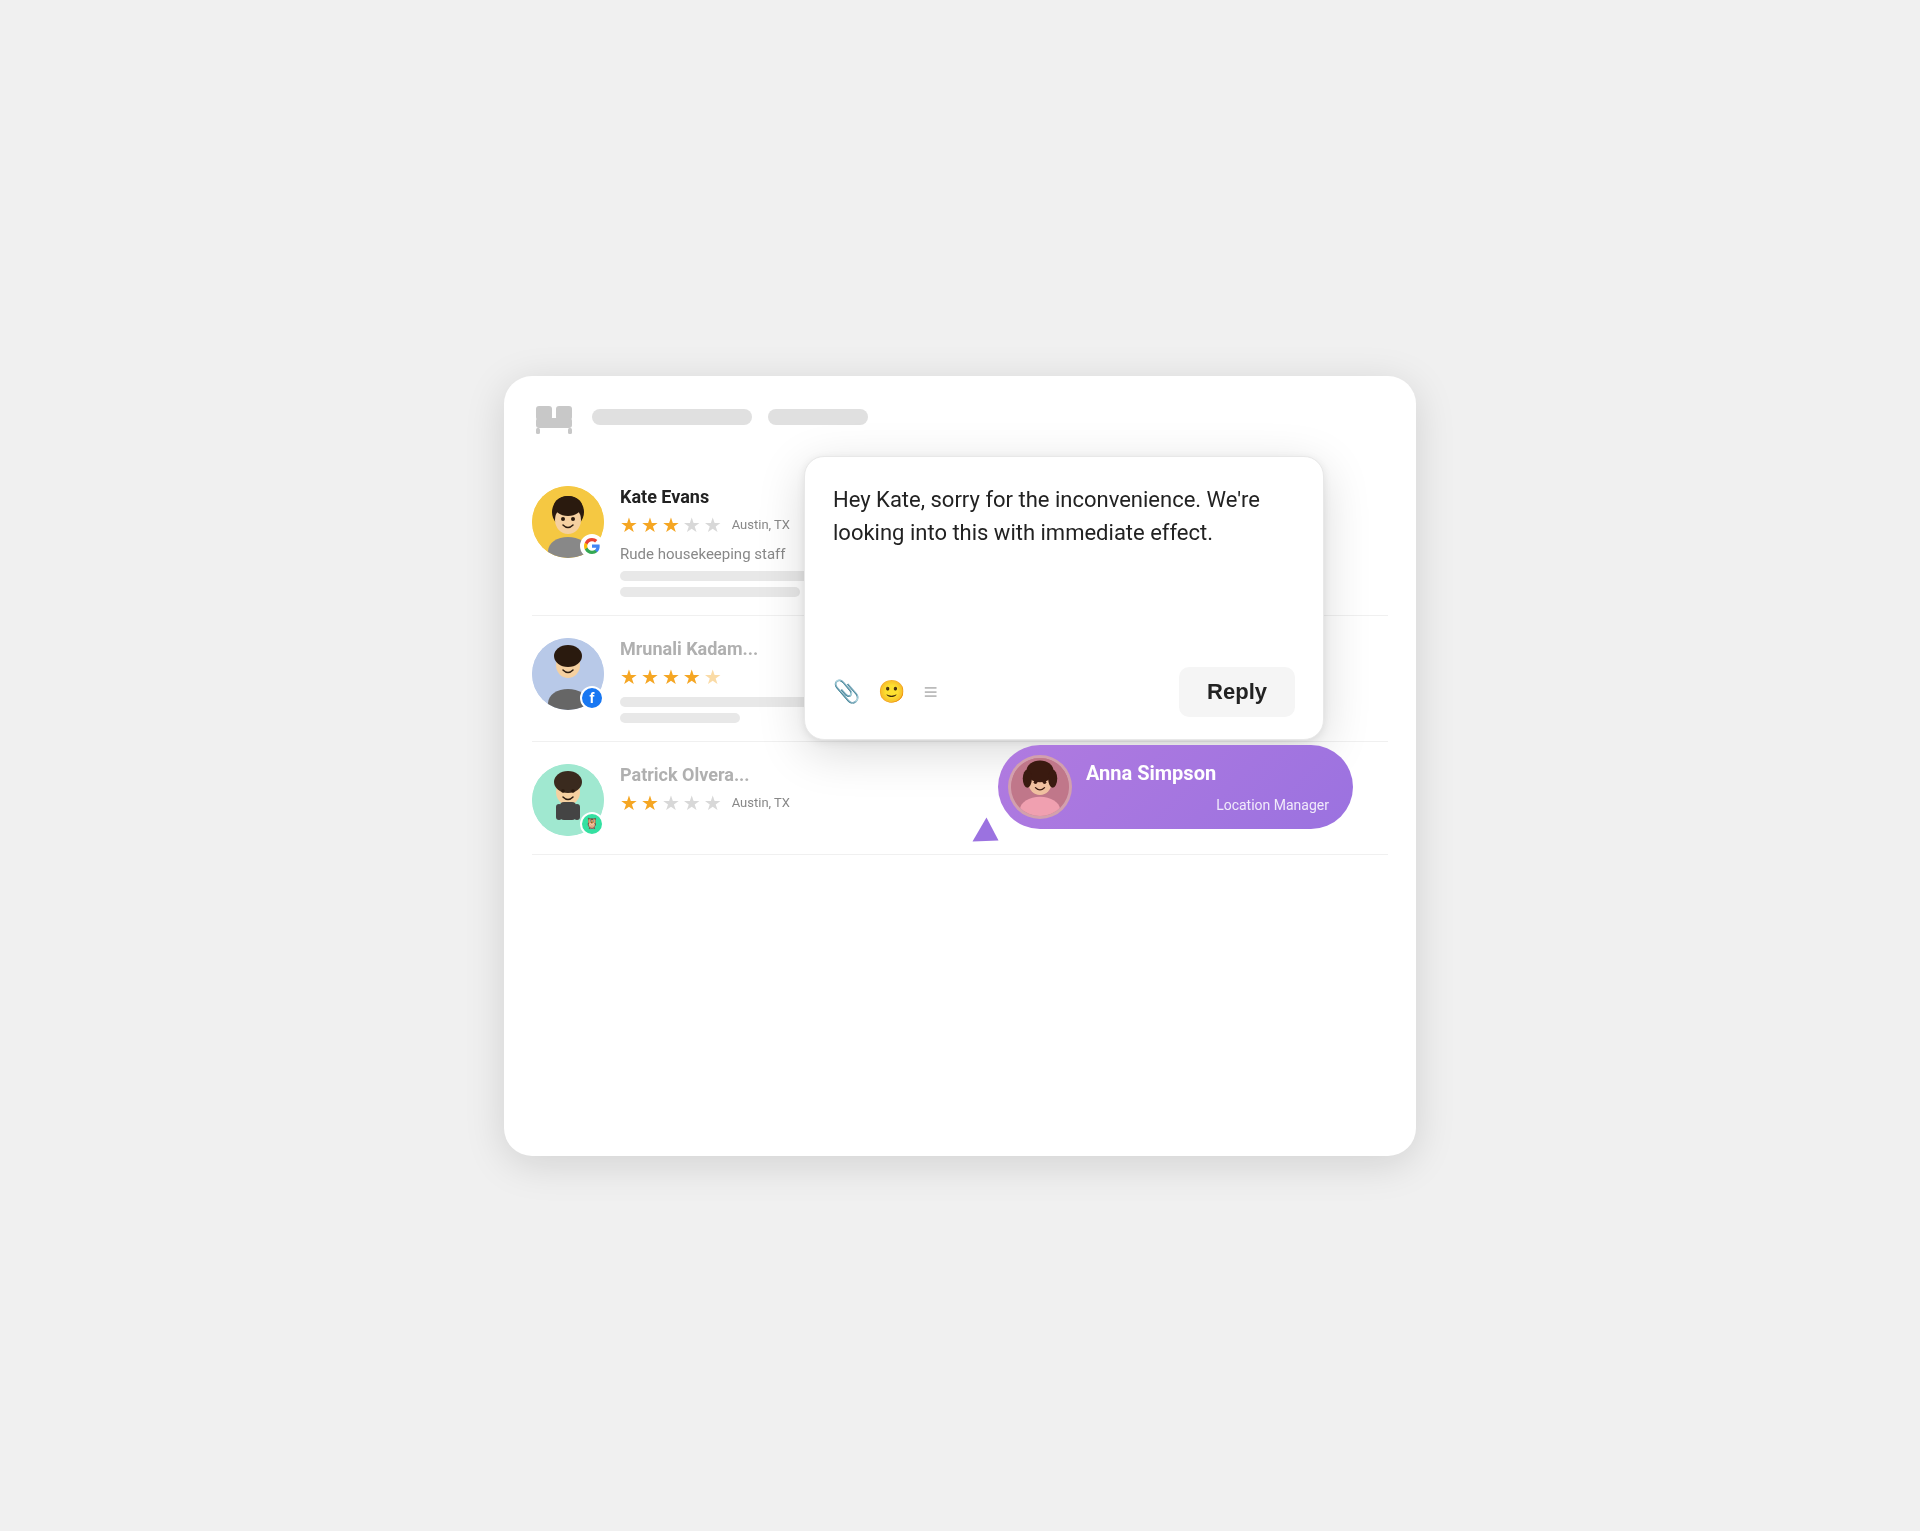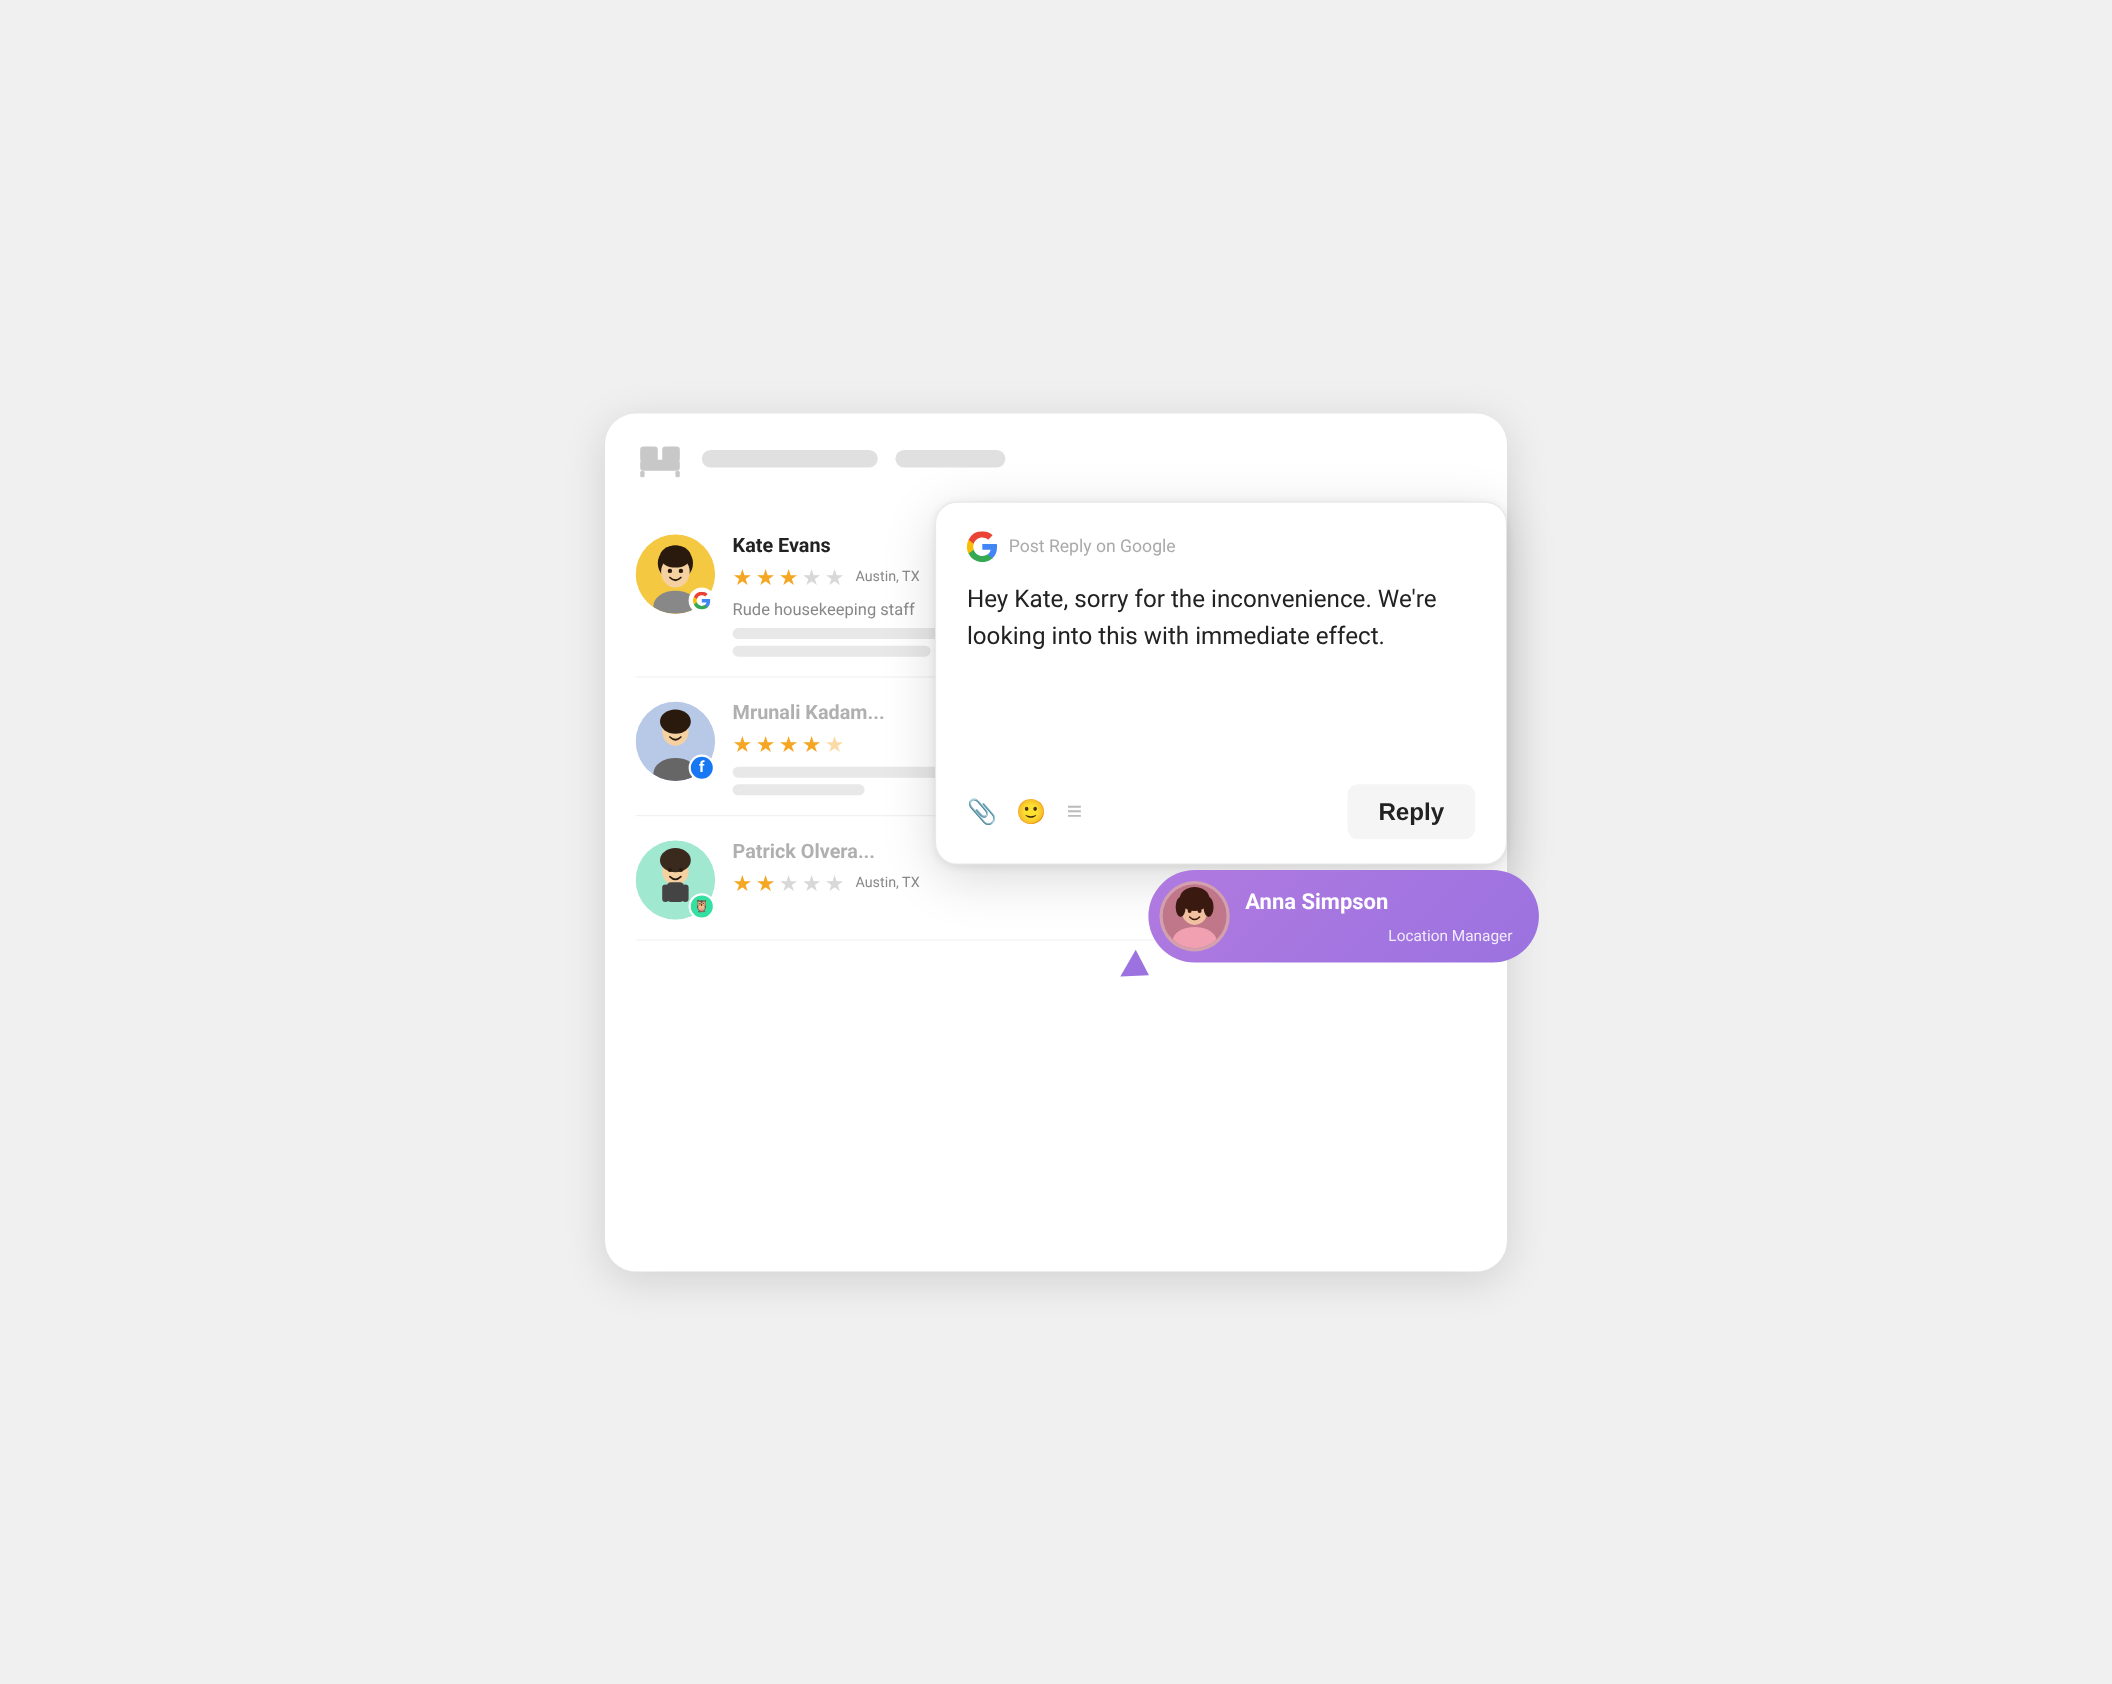--- a/index.html
+++ b/index.html
@@ -10,21 +10,21 @@
       justify-content: center;
       align-items: center;
       min-height: 100vh;
       padding: 40px;
     }
 
     .browser-window {
       background: #fff;
       border-radius: 28px;
       box-shadow: 0 8px 40px rgba(0,0,0,0.13);
-      width: 820px;
+      width: 912px;
       min-height: 780px;
       position: relative;
       padding: 0 0 40px 0;
       overflow: visible;
     }
 
     .browser-header {
       padding: 22px 28px 18px 28px;
       display: flex;
       align-items: center;
@@ -445,29 +445,20 @@
             <span class="star empty">★</span>
             <span class="star empty">★</span>
           </div>
           <span class="location">Austin, TX</span>
         </div>
       </div>
     </div>
   </div>
 
   <div class="reply-modal">
-    <div class="modal-header">
-      <svg class="google-g" viewBox="0 0 18 18" xmlns="http://www.w3.org/2000/svg">
-        <path d="M17.64 9.2c0-.637-.057-1.251-.164-1.84H9v3.481h4.844c-.209 1.125-.843 2.078-1.796 2.717v2.258h2.908c1.702-1.567 2.684-3.875 2.684-6.615z" fill="#4285F4"></path>
-        <path d="M9 18c2.43 0 4.467-.806 5.956-2.18l-2.908-2.259c-.806.54-1.837.86-3.048.86-2.344 0-4.328-1.584-5.036-3.711H.957v2.332A8.997 8.997 0 009 18z" fill="#34A853"></path>
-        <path d="M3.964 10.71A5.41 5.41 0 013.682 9c0-.593.102-1.17.282-1.71V4.958H.957A8.996 8.996 0 000 9c0 1.452.348 2.827.957 4.042l3.007-2.332z" fill="#FBBC05"></path>
-        <path d="M9 3.58c1.321 0 2.508.454 3.44 1.345l2.582-2.58C13.463.891 11.426 0 9 0A8.997 8.997 0 00.957 4.958L3.964 7.29C4.672 5.163 6.656 3.58 9 3.58z" fill="#EA4335"></path>
-      </svg>
-      <span class="modal-title">Post Reply on Google</span>
-    </div>
     <textarea class="modal-textarea" style="">Hey Kate, sorry for the inconvenience. We're looking into this with immediate effect.</textarea>
     <div class="modal-footer">
       <div class="modal-tools">
         <span class="tool-icon">📎</span>
         <span class="tool-icon">🙂</span>
         <span class="tool-icon" style="font-size:24px; color:#bbb;">≡</span>
       </div>
       <button class="reply-btn">Reply</button>
     </div>
 

